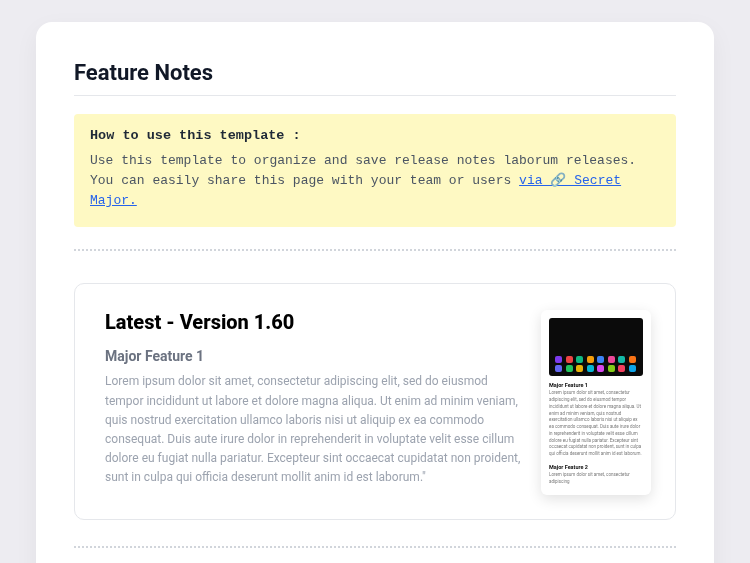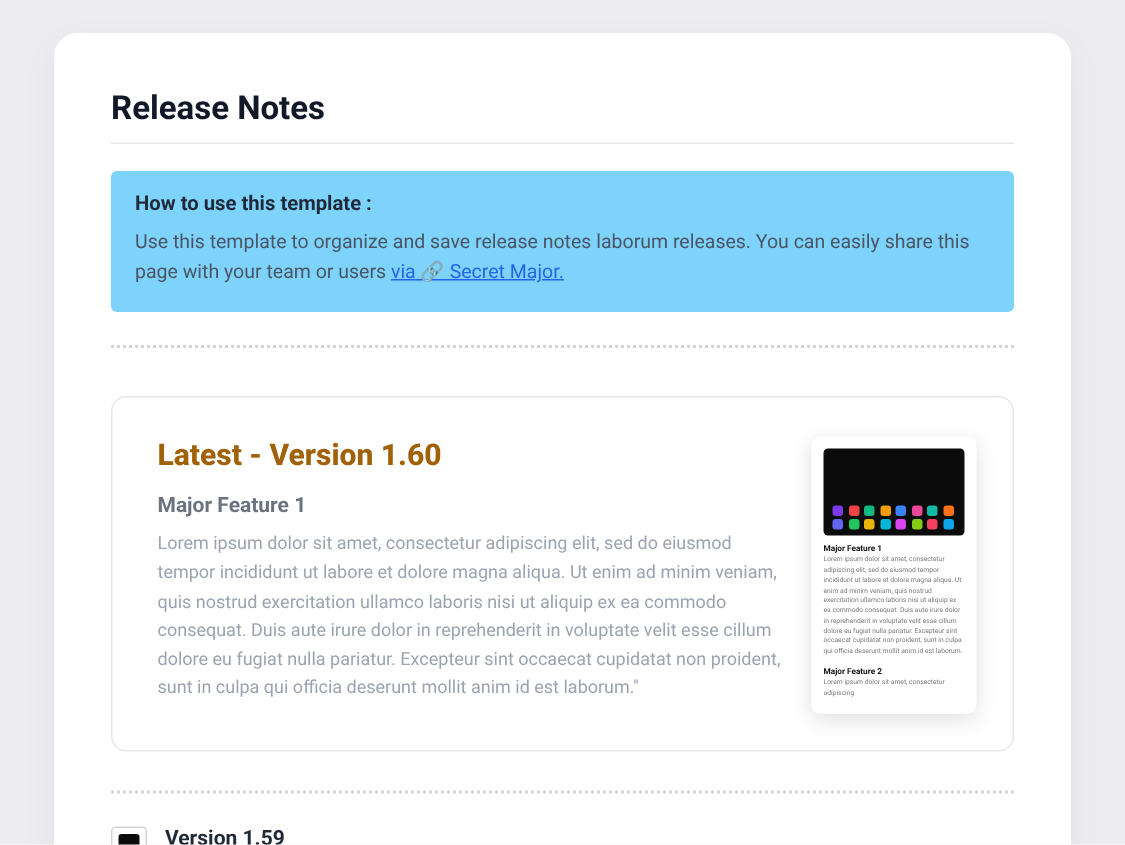--- a/index.html
+++ b/index.html
@@ -24,23 +24,24 @@
     font-weight: 700;
     color: #111827;
   }
   .title-divider {
     border: none;
     border-top: 1px solid #e5e7eb;
     margin-top: 10px;
     margin-bottom: 18px;
   }
   .info-box {
-    background: #7dd3fc;
+    background: #fef9c3;
     border-radius: 4px;
     padding: 14px 16px 16px 16px;
+    font-family: Liberation Mono, monospace;
   }
   .info-heading {
     font-size: 13.5px;
     font-weight: 700;
     color: #1f2937;
     margin-bottom: 8px;
   }
   .info-body {
     font-size: 13px;
     line-height: 1.55;
@@ -62,21 +63,21 @@
     padding: 26px 24px 24px 30px;
     display: flex;
     gap: 20px;
     align-items: flex-start;
     margin-top: 32px;
   }
   .latest-left { flex: 1; min-width: 0; }
   .latest-title {
     font-size: 20px;
     font-weight: 800;
-    color: #a16207;
+    color: #000000;
     margin-bottom: 14px;
   }
   .feature-title {
     font-size: 14px;
     font-weight: 700;
     color: #6b7280;
     margin-bottom: 8px;
   }
   .feature-body {
     font-size: 12px;
@@ -158,21 +159,21 @@
     font-weight: 700;
     color: #1f2937;
   }
   .li-text { min-width: 0; flex: 1; }
 </style>
 </head>
 <body>
 
 <div class="page-card">
 
-  <h1 class="page-title">Release Notes</h1>
+  <h1 class="page-title">Feature Notes</h1>
   <hr class="title-divider">
 
   <div class="info-box">
     <div class="info-heading">How to use this template :</div>
     <div class="info-body">
       <span>Use this template to organize and save release notes laborum releases. You can easily share this page with your team or users </span><a class="secret-link"> via 🔗 Secret Major.</a>
     </div>
   </div>
 
   <hr class="dotted">

